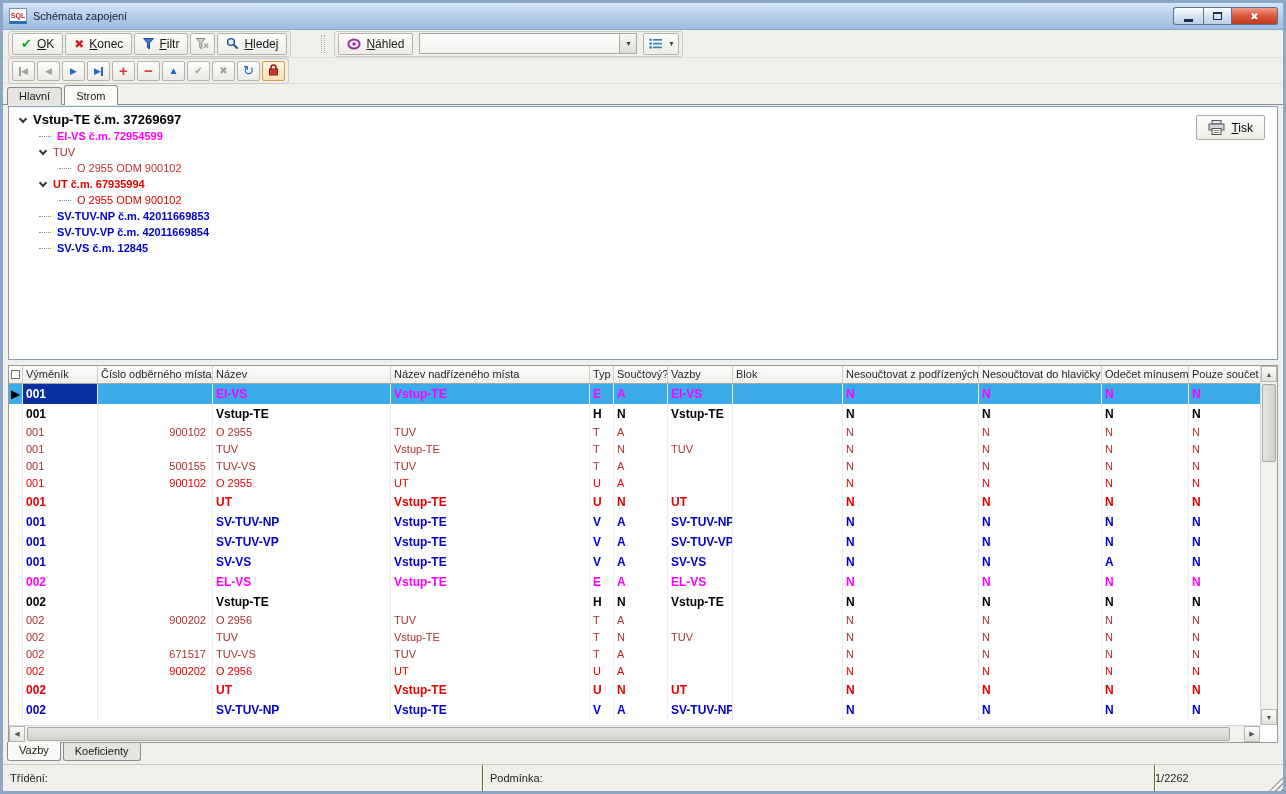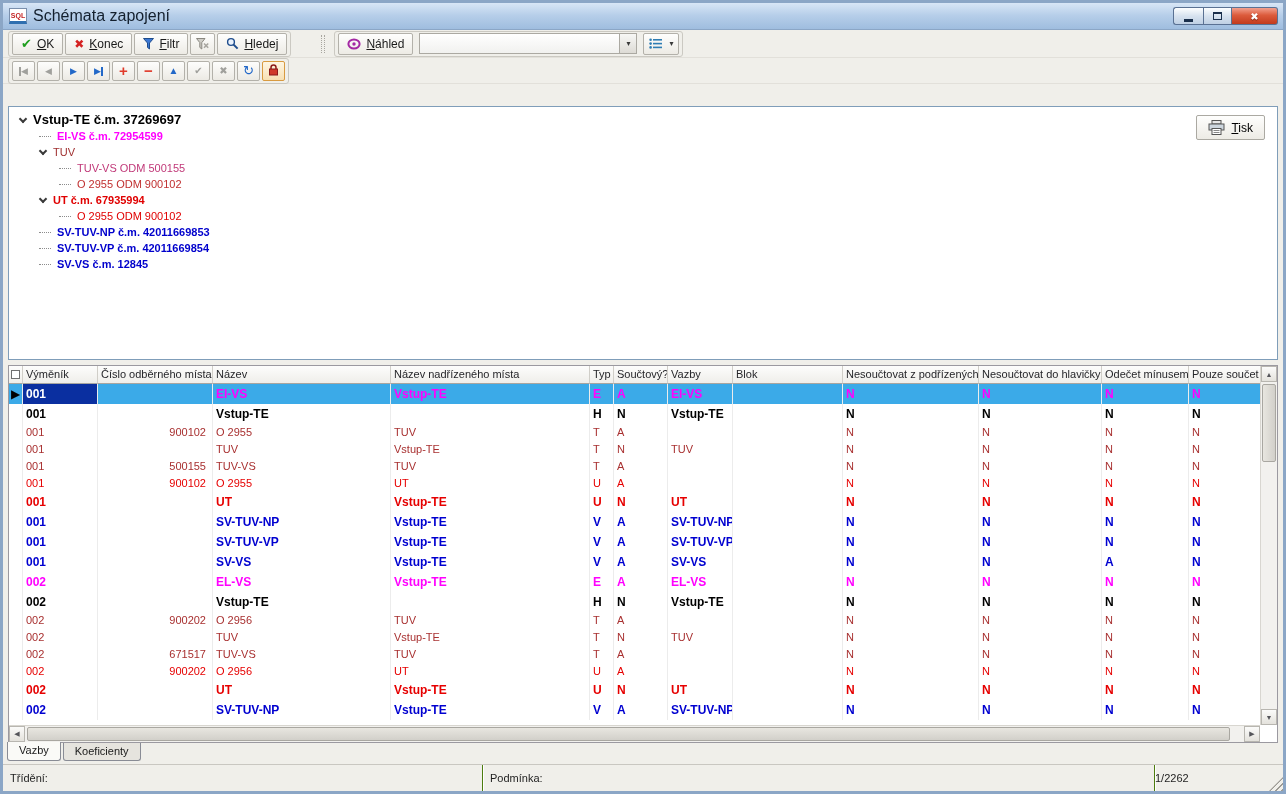--- a/index.html
+++ b/index.html
@@ -7,21 +7,21 @@
   body{font-family:"Liberation Sans","DejaVu Sans",sans-serif;font-size:12px;color:#1A1A1A;}
 
   .window{position:relative;width:1286px;height:794px;border:3px solid #8BA6C6;background:#F0EFEA;overflow:hidden;}
 
   
   .titlebar{position:absolute;left:0;top:0;right:0;height:27px;
     background:linear-gradient(#D8E6F6,#B6CEE9 48%,#9FBDDF);
     display:flex;align-items:center;padding-left:6px;border-bottom:1px solid #8BA6C6;}
   .appicon{width:18px;height:16px;background:#fff;border:1px solid #7A8FAC;border-bottom:3px solid #2E6FB0;
     font-size:7px;font-weight:bold;color:#C22222;display:flex;align-items:center;justify-content:center;margin-right:6px;}
-  .title{font-size:16px;color:#14202E;}
+  .title{font-size:11px;color:#14202E;}
   .winbtns{position:absolute;right:5px;top:4px;display:flex;}
   .wbtn{height:18px;border:1px solid #5A7193;display:flex;align-items:center;justify-content:center;}
   .wbtn.min{width:30px;border-radius:3px 0 0 3px;background:linear-gradient(#FDFEFF,#D7E2EF 50%,#BFD0E4);border-right:none;}
   .wbtn.max{width:29px;background:linear-gradient(#FDFEFF,#D7E2EF 50%,#BFD0E4);}
   .wbtn.close{width:46px;border-radius:0 3px 3px 0;background:linear-gradient(#F2A08E,#DC5B3C 45%,#C23A1D);border-left:none;}
   .glyph-min{width:9px;height:3px;background:#1A2F4C;margin-top:8px;}
   .glyph-max{width:9px;height:8px;border:1px solid #1A2F4C;border-top:2px solid #1A2F4C;background:transparent;}
   .glyph-close{color:#fff;font-size:10px;font-weight:bold;text-shadow:0 1px 1px #7E2310;}
 
   
@@ -243,27 +243,30 @@
         </button>
       <button class="nbtn lockb">
         <span><svg width="11" height="12" viewBox="0 0 11 12">
               <path d="M3 5V3.4a2.5 2.5 0 0 1 5 0V5" fill="none" stroke="#8B1A1A" stroke-width="1.5"></path>
               <rect x="1.5" y="5" width="8" height="6" fill="#D03A2A" stroke="#8B1A1A"></rect>
             </svg></span>
       </button>
     </div>
   </div>
 
+  <div class="tabstrip top">
+    <div class="tab">Hlavní</div>
+    <div class="tab active">Strom</div>
+  </div>
 
   <div class="tree-panel">
     <div class="tree" id="tree">
         <div class="titem b" style="padding-left: 4px; color: rgb(0, 0, 0); font-size: 13px;"><span class="chev"></span><span>Vstup-TE č.m. 37269697</span></div>
         <div class="titem b" style="padding-left: 24px; color: rgb(255, 0, 255);"><span class="dash"></span><span>EI-VS č.m. 72954599</span></div>
         <div class="titem" style="padding-left: 24px; color: rgb(160, 48, 48);"><span class="chev"></span><span>TUV</span></div>
-        <div class="titem" style="padding-left: 44px; color: rgb(192, 56, 120);"><span class="dash"></span><span>TUV-VS ODM 500155</span></div>
         <div class="titem" style="padding-left: 44px; color: rgb(192, 48, 48);"><span class="dash"></span><span>O 2955 ODM 900102</span></div>
         <div class="titem b" style="padding-left: 24px; color: rgb(224, 0, 0);"><span class="chev"></span><span>UT č.m. 67935994</span></div>
         <div class="titem" style="padding-left: 44px; color: rgb(224, 0, 0);"><span class="dash"></span><span>O 2955 ODM 900102</span></div>
         <div class="titem b" style="padding-left: 24px; color: rgb(0, 0, 204);"><span class="dash"></span><span>SV-TUV-NP č.m. 42011669853</span></div>
         <div class="titem b" style="padding-left: 24px; color: rgb(0, 0, 204);"><span class="dash"></span><span>SV-TUV-VP č.m. 42011669854</span></div>
         <div class="titem b" style="padding-left: 24px; color: rgb(0, 0, 204);"><span class="dash"></span><span>SV-VS č.m. 12845</span></div>
       </div>
     <button class="tisk">
       <span class="ic">
           <svg width="17" height="15" viewBox="0 0 17 15">

